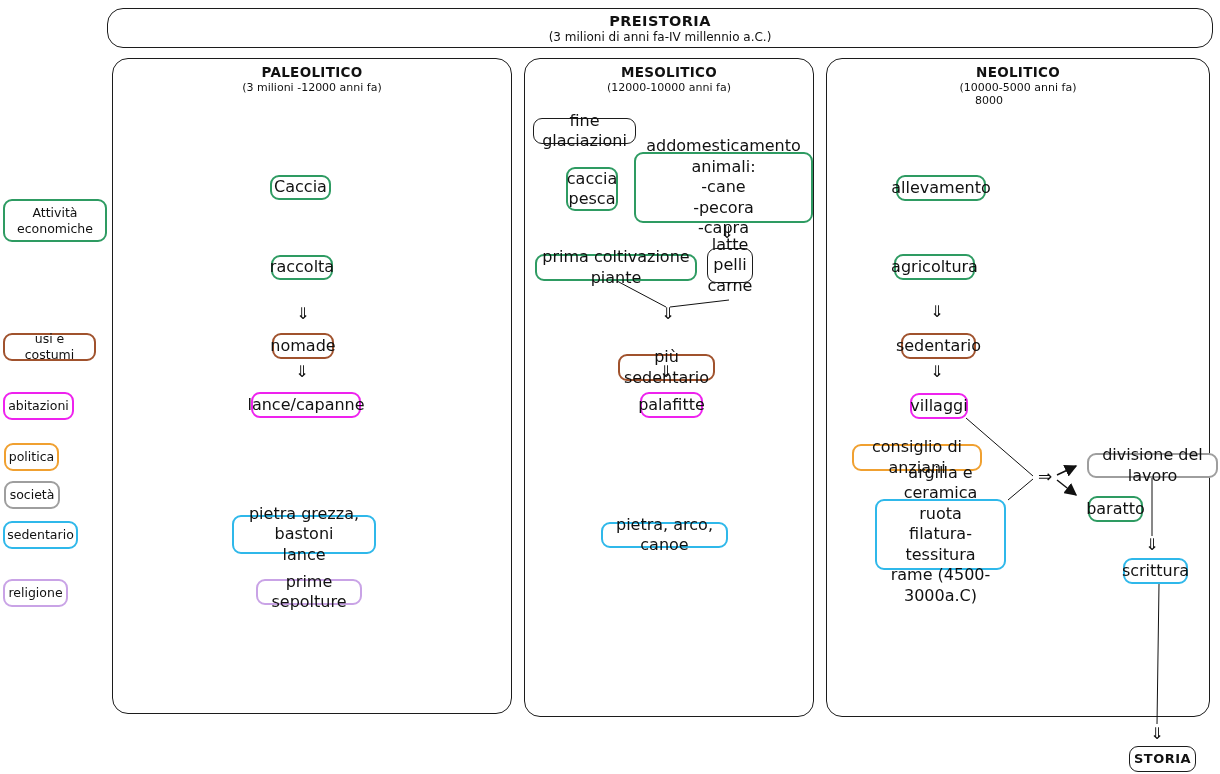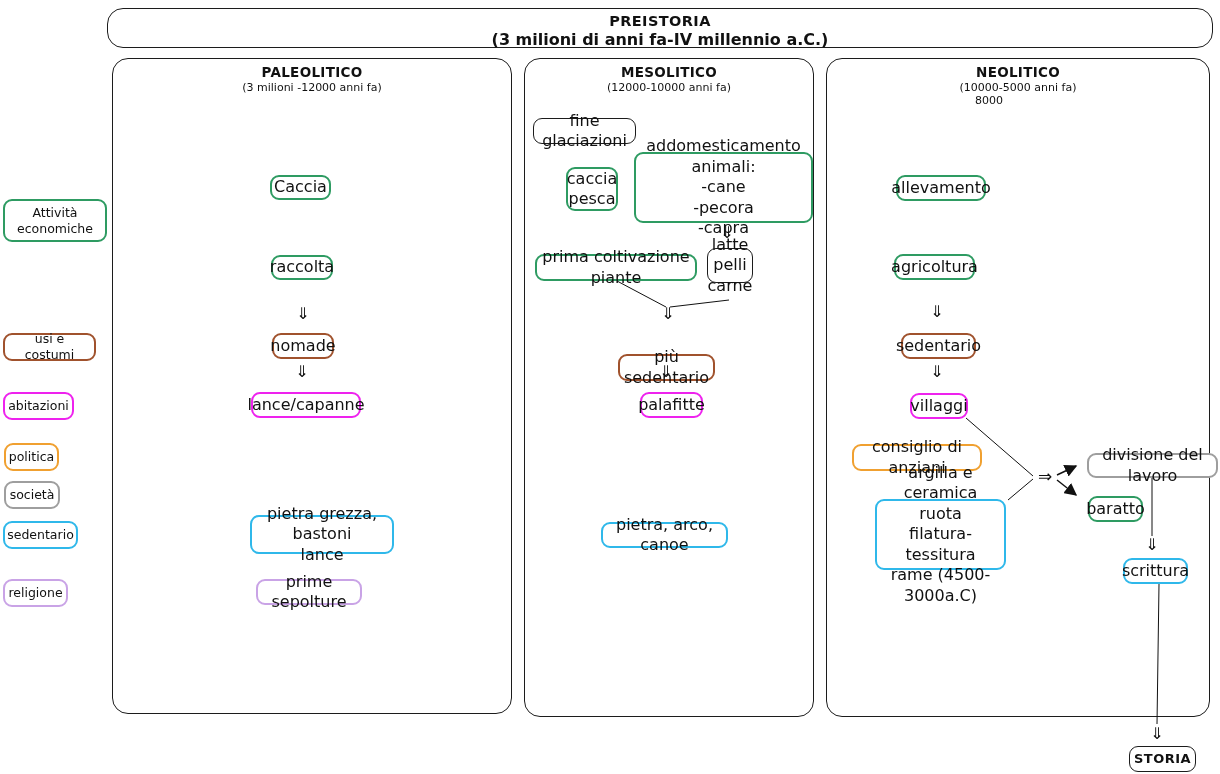--- a/index.html
+++ b/index.html
@@ -9,21 +9,21 @@
   }
   .frame{
     position:absolute;box-sizing:border-box;border:1.5px solid #1c1c1c;border-radius:16px;
     background:#fff;
   }
   .col-head{position:absolute;left:0;right:0;top:5px;text-align:center;}
   .col-title{font-weight:bold;font-size:13.5px;letter-spacing:.3px;}
   .col-sub{font-size:11px;margin-top:1px;}
   .col-sub2{font-size:11px;margin-top:0;margin-right:58px;}
   .hdr-title{font-weight:bold;font-size:14.5px;letter-spacing:.4px;margin-top:4px;text-align:center;}
-  .hdr-sub{font-size:16px;text-align:center;margin-top:1px;font-weight:bold;}
+  .hdr-sub{font-size:12px;text-align:center;margin-top:1px;}
   .node{
     position:absolute;box-sizing:border-box;border:2px solid #333;border-radius:9px;background:#fff;
     display:flex;align-items:center;justify-content:center;text-align:center;
     font-size:16px;line-height:1.28;padding:1px 5px;white-space:pre-line;
   }
   .legend-item{
     position:absolute;box-sizing:border-box;border:2px solid #333;border-radius:9px;background:#fff;
     display:flex;align-items:center;justify-content:center;text-align:center;
     font-size:12.5px;line-height:1.25;padding:1px 5px;white-space:pre-line;
   }
@@ -95,21 +95,21 @@
     <line x1="1057" y1="475" x2="1076" y2="466" stroke="#111" stroke-width="1.4" marker-end="url(#ah)"></line>
     <line x1="1057" y1="480" x2="1076" y2="495" stroke="#111" stroke-width="1.4" marker-end="url(#ah)"></line>
     <line x1="1152" y1="478" x2="1152" y2="536" stroke="#111" stroke-width="1"></line>
     <line x1="1159" y1="584" x2="1157" y2="724" stroke="#111" stroke-width="1"></line>
   </svg>
 
   <div class="node c-green" style="left:270px;top:175px;width:61px;height:25px;">Caccia</div>
   <div class="node c-green" style="left:271px;top:255px;width:62px;height:25px;">raccolta</div>
   <div class="node c-brown" style="left:272px;top:333px;width:62px;height:26px;">nomade</div>
   <div class="node c-magenta" style="left:251px;top:392px;width:110px;height:26px;">lance/capanne</div>
-  <div class="node c-cyan" style="left:250px;top:515px;width:144px;height:39px;">pietra grezza, bastoni
+  <div class="node c-cyan" style="left:232px;top:515px;width:144px;height:39px;">pietra grezza, bastoni
 lance</div>
   <div class="node c-purple" style="left:256px;top:579px;width:106px;height:26px;">prime sepolture</div>
 
   <div class="node c-black" style="left:533px;top:118px;width:103px;height:26px;">fine glaciazioni</div>
   <div class="node c-green" style="left:566px;top:167px;width:52px;height:44px;">caccia
 pesca</div>
   <div class="node c-green" style="left:634px;top:152px;width:179px;height:71px;">addomesticamento animali:
 -cane
 -pecora
 -capra</div>

